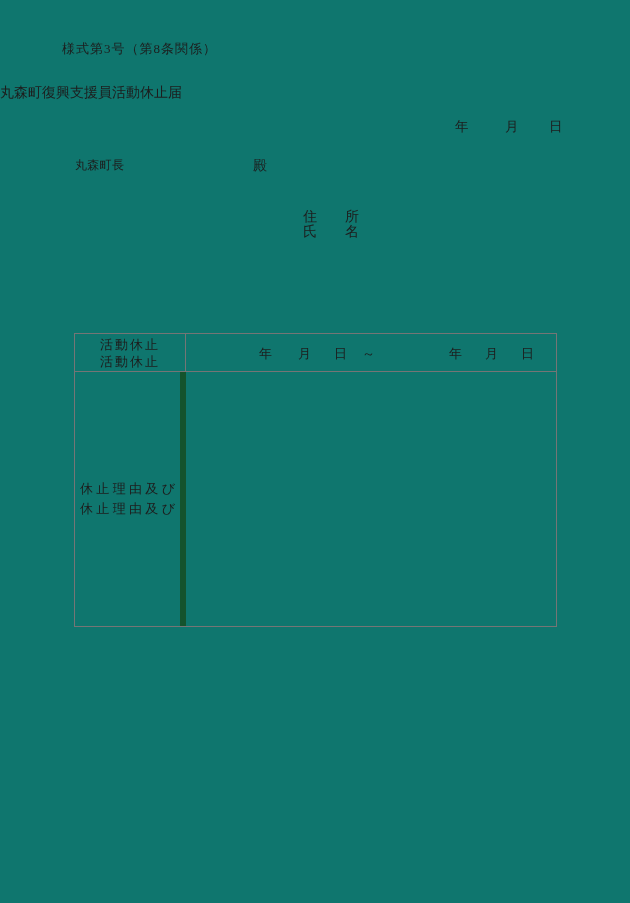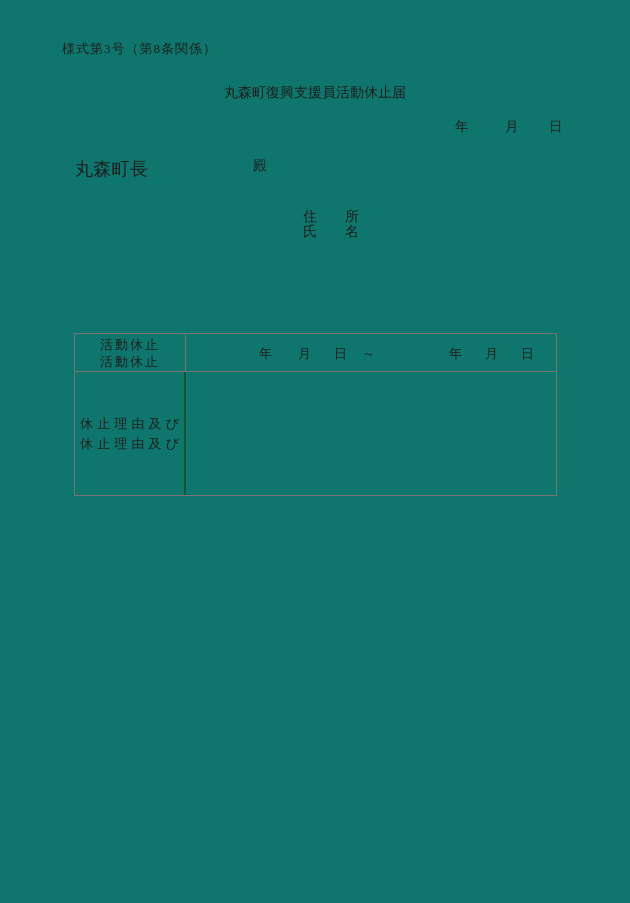--- a/index.html
+++ b/index.html
@@ -18,51 +18,50 @@
   }
   .abs{position:absolute;}
   .form-number{
     left:62px; top:40px;
     font-size:13px;
     letter-spacing:1px;
     white-space:nowrap;
   }
   .doc-title{
     left:0; top:84px; width:100%;
-    text-align:center;
     font-size:14px;
     letter-spacing:0px;
     white-space:nowrap;
   }
   .dchar{
     position:absolute; top:118px;
     font-size:13.5px;
   }
-  .addressee{ left:75px; top:157px; font-size:18px; letter-spacing:0.3px; white-space:nowrap;}
+  .addressee{ left:75px; top:157px; font-size:12px; letter-spacing:0.3px; white-space:nowrap;}
   .honorific{ left:253px; top:157px; font-size:14px;}
   .jlabel{
     left:303px; width:56px;
     font-size:14px;
     text-align:justify;
     text-align-last:justify;
     white-space:normal;
   }
   .addr-label{ top:208px;font-family:Liberation Serif, serif; }
   .name-label{ top:223px; }
   .body-para{
     left:56px; top:277px; width:516px;
     font-size:14px;
     line-height:21.5px;
     letter-spacing:0.2px;
   }
   .body-line1{ text-indent:28px; white-space:nowrap; }
   .body-line2{ white-space:nowrap; }
   .stable{
     left:74px; top:333px;
-    width:483px; height:163px;
+    width:483px; height:294px;
     border:1px solid #757575;
     box-sizing:border-box;
     display:grid;
     grid-template-columns:111px 1fr;
     grid-template-rows:38px 1fr;
   }
   .cell{ box-sizing:border-box; position:relative; }
   .cell-hl{
     border-right:1px solid #757575;
     border-bottom:1px solid #757575;
@@ -73,21 +72,21 @@
     padding-top:2px;
   }
   .cell-hr{
     border-bottom:1px solid #757575;
   }
   .cell-hr .pchar{
     position:absolute; top:11px;
     font-size:13px;
   }
   .cell-bl{
-    border-right:2px solid #14532d;
+    border-right:6px solid #14532d;
     display:flex;
     flex-direction:column;
     justify-content:center;
     padding:0 5px 0 5px;
     font-size:13px;
     line-height:20px;
   }
   .jline{
     text-align:justify;
     text-align-last:justify;

